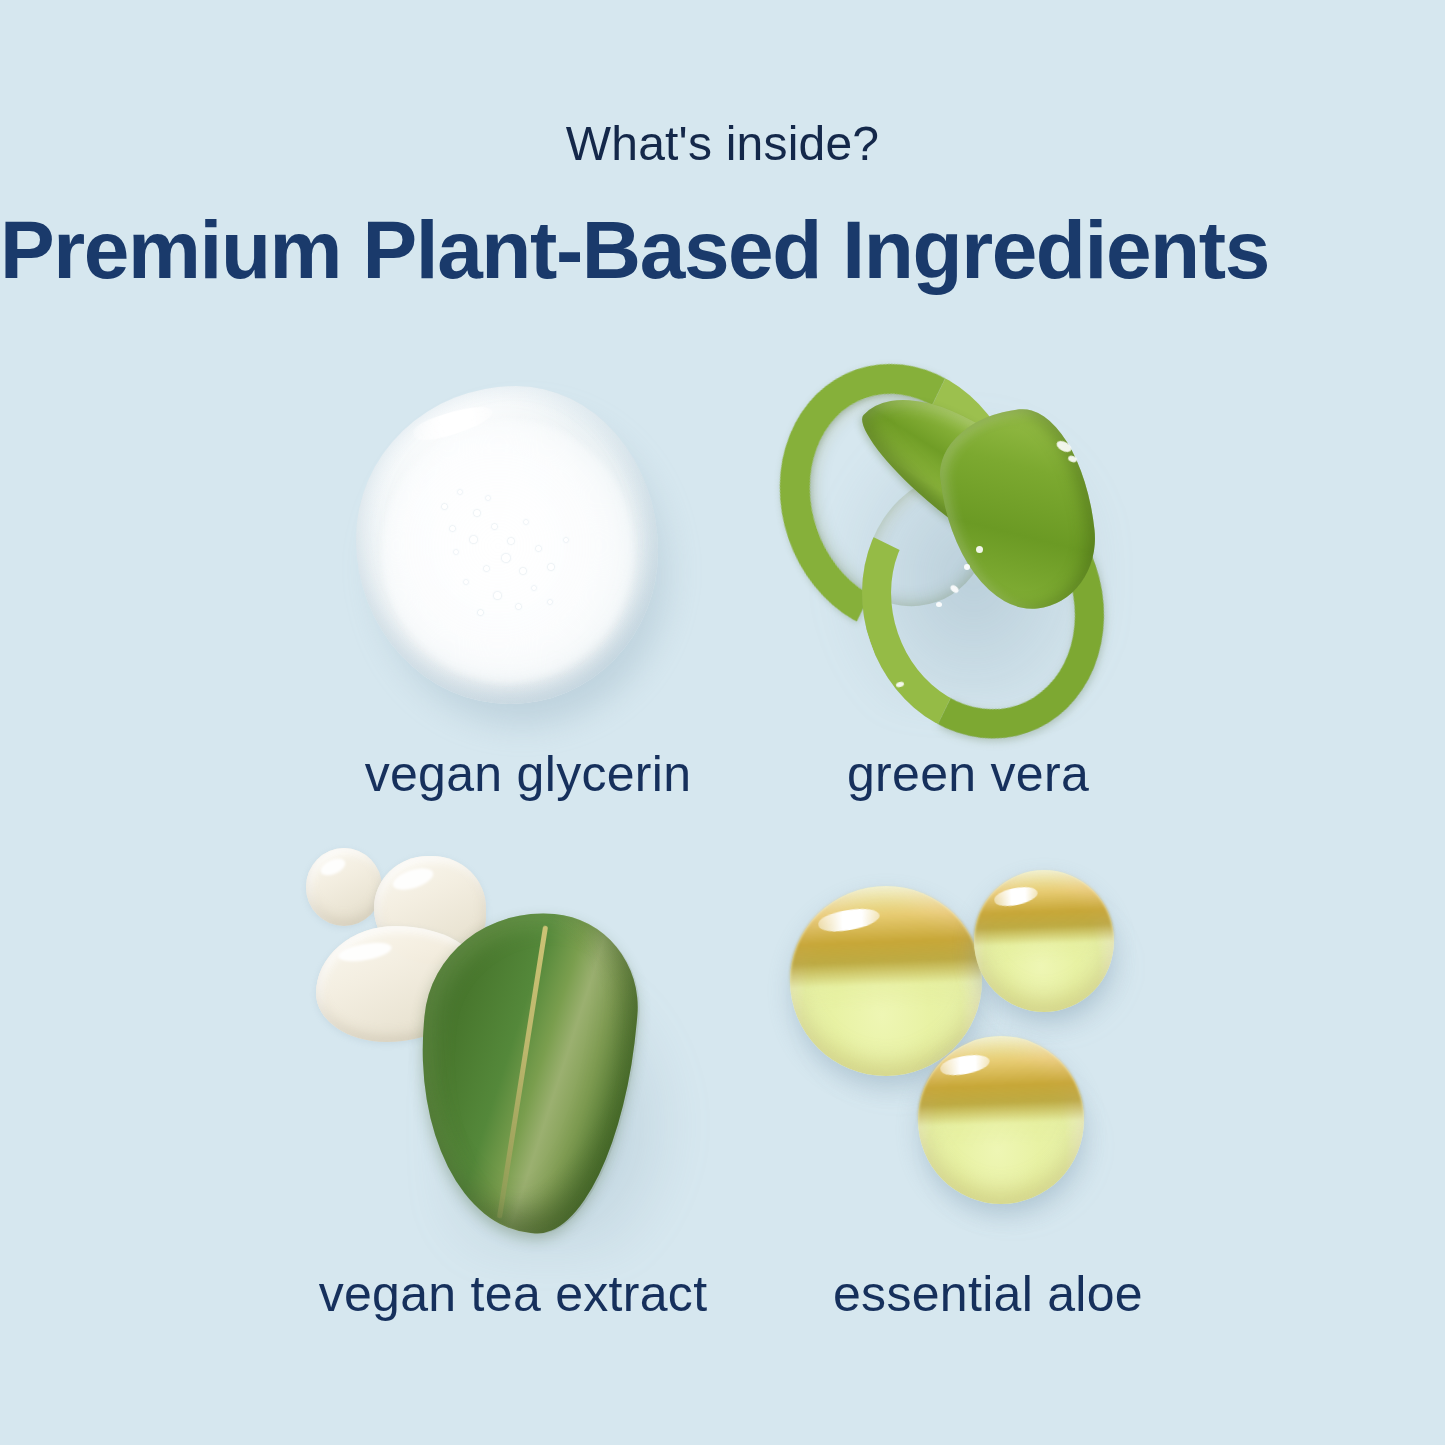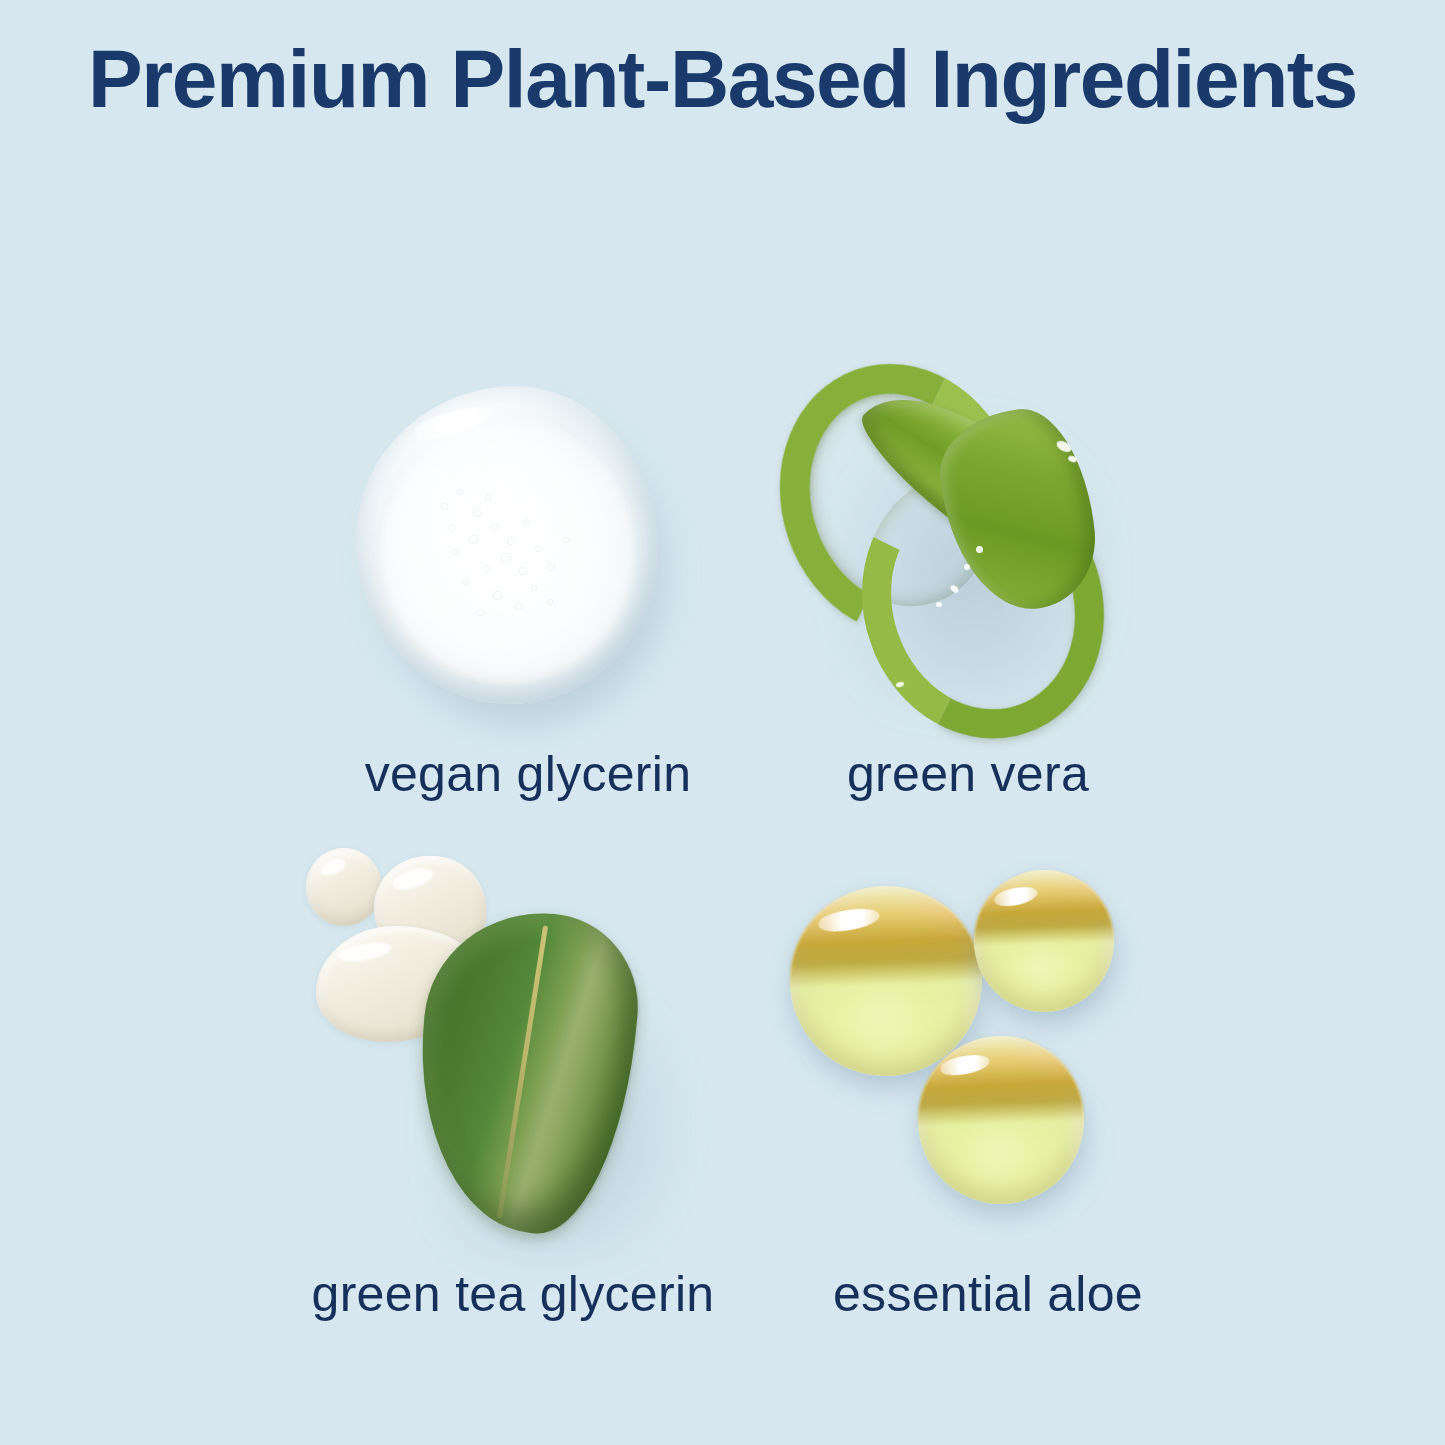--- a/index.html
+++ b/index.html
@@ -22,21 +22,20 @@
     text-align:center;
     font-size:48px;
     font-weight:300;
     letter-spacing:0.2px;
     color:#14284a;
     margin-top:118px;
     line-height:1.1;
   }
 
   .headline {
-    text-align:center;
     font-size:82px;
     font-weight:bold;
     letter-spacing:-1.4px;
     color:#1a3a6b;
     margin-top:36px;
     line-height:1.05;
     white-space:nowrap;
   }
 
   
@@ -353,20 +352,21 @@
     filter:blur(13px);
   }
   #oil-1 { left:22px;  top:26px;  width:192px; height:190px; }
   #oil-2 { left:206px; top:10px;  width:140px; height:142px; }
   #oil-3 { left:150px; top:176px; width:166px; height:168px; }
 </style>
 </head>
 <body>
 
 <div class="header">
+  <div class="eyebrow">What's inside?</div>
   <h1 class="headline">Premium Plant-Based Ingredients</h1>
 </div>
 
 <div class="grid">
 
   <div class="cell" id="cell-glycerin">
     <div class="art">
       <div class="gly-shadow"></div>
       <div class="gly-body"></div>
       <div class="gly-milk"></div>
@@ -433,21 +433,21 @@
 
         <div class="gt-drop" id="gt-drop-tail"></div>
         <div class="gt-drop-hl" style="left:50px; top:104px; width:54px; height:16px; transform:rotate(-10deg);"></div>
 
         <div class="gt-leaf"></div>
         <div class="gt-leaf-edge"></div>
         <div class="gt-midrib"></div>
       </div>
     </div>
   </div>
-  <div class="label" id="label-greentea">green tea glycerin</div>
+  <div class="label" id="label-greentea">vegan tea extract</div>
 
   <div class="cell" id="cell-oils">
     <div class="art">
       <div class="oil-wrap">
         <div class="oil-shadow" style="left:34px;  top:60px;  width:196px; height:180px;"></div>
         <div class="oil-shadow" style="left:214px; top:40px;  width:146px; height:134px;"></div>
         <div class="oil-shadow" style="left:160px; top:208px; width:170px; height:156px;"></div>
 
         <div class="oil" id="oil-1"></div>
         <div class="oil-band" style="left:22px;  top:26px;  width:192px; height:190px;"></div>

